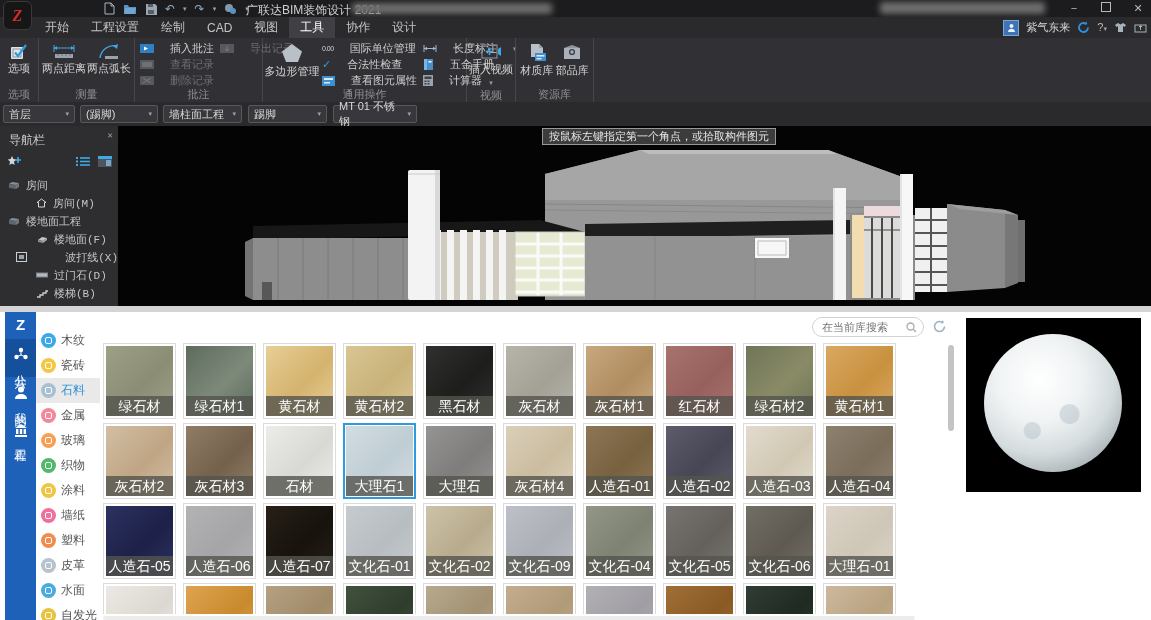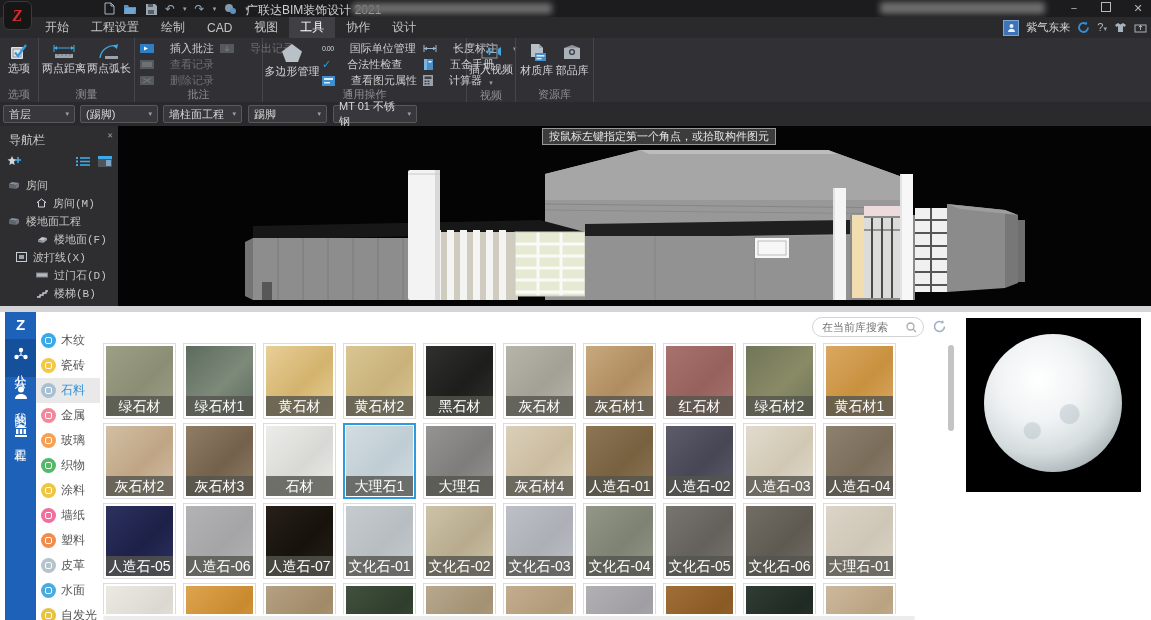--- a/index.html
+++ b/index.html
@@ -582,21 +582,21 @@
       <div class="trow" style="padding-left:36px;">
         <span class="ti">
             <svg width="12" height="10">
               <path d="M2 6l4-3 5 1-4 3z" fill="#bfc6cd"></path>
               <path d="M2 6l5 1v2L2 8z" fill="#8a9097"></path>
               <path d="M7 7l4-3v2L7 9z" fill="#a3aab1"></path>
             </svg>
           </span>
         <span>楼地面(F)</span>
       </div>
-      <div class="trow" style="padding-left:16px;">
+      <div class="trow" style="padding-left:16px;justify-content:space-between;">
         <span class="ti">
             <svg width="11" height="10">
               <rect x="0.5" y="0.5" width="10" height="9" fill="none" stroke="#c8cdd2"></rect>
               <rect x="3" y="3" width="5" height="4" fill="#9aa2ab"></rect>
             </svg>
           </span>
         <span>波打线(X)</span>
       </div>
       <div class="trow" style="padding-left:36px;">
         <span class="ti">
@@ -869,21 +869,21 @@
       <div class="tile">
         <div class="tex" style="background: linear-gradient(135deg, rgb(198, 203, 207) 0%, rgb(184, 189, 193) 55%, rgb(198, 203, 207) 100%);"></div>
         <div class="tlbl">文化石-01</div>
       </div>
       <div class="tile">
         <div class="tex" style="background: linear-gradient(135deg, rgb(205, 194, 169) 0%, rgb(184, 171, 141) 55%, rgb(205, 194, 169) 100%);"></div>
         <div class="tlbl">文化石-02</div>
       </div>
       <div class="tile">
         <div class="tex" style="background: linear-gradient(135deg, rgb(189, 192, 198) 0%, rgb(172, 175, 181) 55%, rgb(189, 192, 198) 100%);"></div>
-        <div class="tlbl">文化石-03</div>
+        <div class="tlbl">文化石-09</div>
       </div>
       <div class="tile">
         <div class="tex" style="background: linear-gradient(135deg, rgb(147, 151, 136) 0%, rgb(126, 130, 115) 55%, rgb(147, 151, 136) 100%);"></div>
         <div class="tlbl">文化石-04</div>
       </div>
       <div class="tile">
         <div class="tex" style="background: linear-gradient(135deg, rgb(120, 117, 112) 0%, rgb(100, 97, 92) 55%, rgb(120, 117, 112) 100%);"></div>
         <div class="tlbl">文化石-05</div>
       </div>
       <div class="tile">

